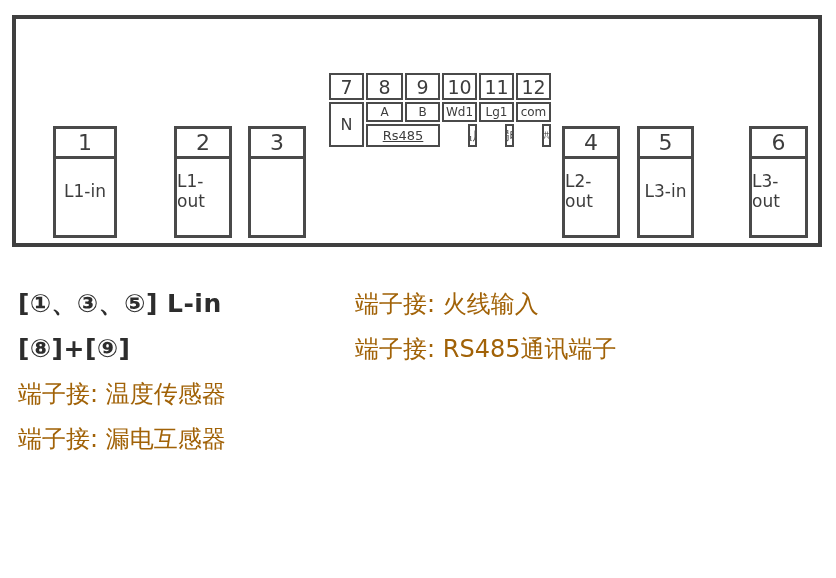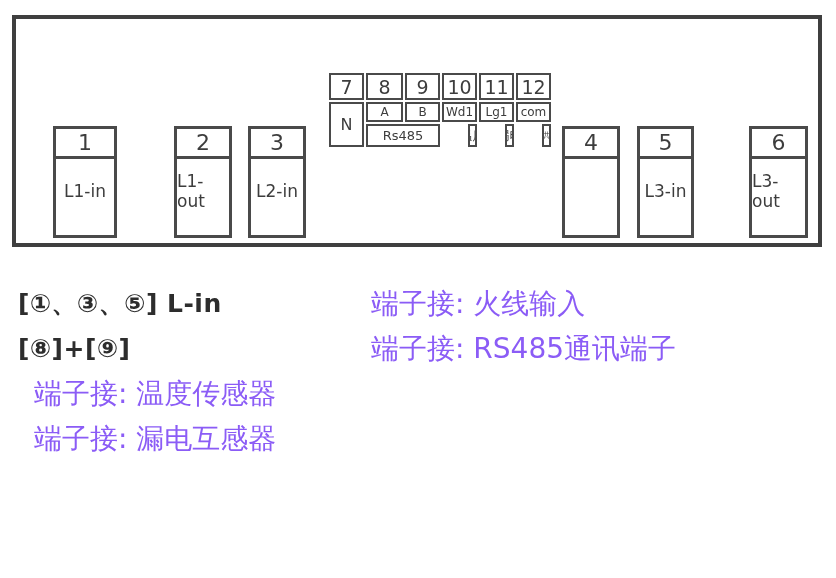--- a/index.html
+++ b/index.html
@@ -65,21 +65,21 @@
     background: #ffffff;
     display: flex; align-items: center; justify-content: center;
     color: #3d3d3d;
     overflow: hidden;
     white-space: nowrap;
   }
   .aux-num { font-size: 19px; }
   .aux-sig { font-size: 12px; }
   .aux-fn  { font-size: 13px; margin-left: 26px; }
   .aux-n      { grid-row: 2 / 4; grid-column: 1; font-size: 16px; }
-  .aux-rs485  { grid-column: 2 / 4; grid-row: 3; font-size: 13px; }
+  .aux-rs485  { grid-column: 2 / 4; grid-row: 3; font-size: 13px; text-decoration: underline; }
   .aux-common { font-size: 8px; letter-spacing: 0; }
 
   
   .legend {
     position: absolute;
     left: 18px; top: 281px;
     width: 800px;
   }
   .legend-row {
     height: 45px;
@@ -88,47 +88,46 @@
   }
   .legend-terminals {
     width: 337px;
     font-weight: bold;
     font-size: 25px;
     color: #2d2d2d;
     letter-spacing: 0.5px;
     white-space: nowrap;
   }
   .legend-desc {
-    font-size: 28px;
-    color: #8b5cf6;
+    font-size: 24px;
+    color: #a16207;
     white-space: nowrap;
-    margin-left: 16px;
   }
 </style>
 </head>
 <body>
 
 <div class="stage">
 
   <div class="panel">
 
     <div class="terminal t1">
       <div class="terminal-header">1</div>
       <div class="terminal-body">L1-in</div>
     </div>
     <div class="terminal t2">
       <div class="terminal-header">2</div>
       <div class="terminal-body">L1-out</div>
     </div>
     <div class="terminal t3">
       <div class="terminal-header">3</div>
-      <div class="terminal-body">L2-in</div>
     </div>
     <div class="terminal t4">
       <div class="terminal-header">4</div>
+      <div class="terminal-body">L2-out</div>
     </div>
     <div class="terminal t5">
       <div class="terminal-header">5</div>
       <div class="terminal-body">L3-in</div>
     </div>
     <div class="terminal t6">
       <div class="terminal-header">6</div>
       <div class="terminal-body">L3-out</div>
     </div>
 

